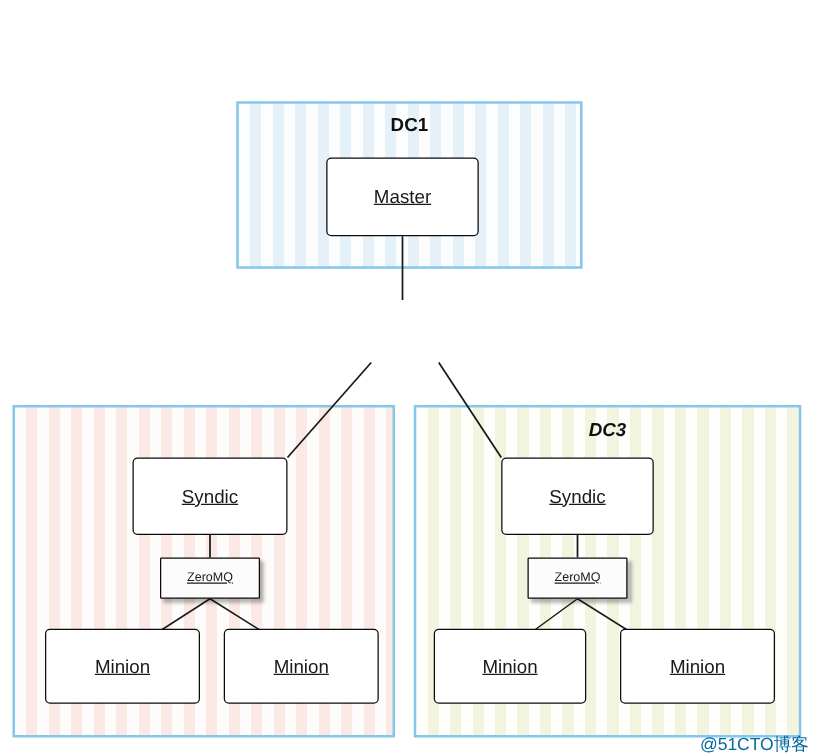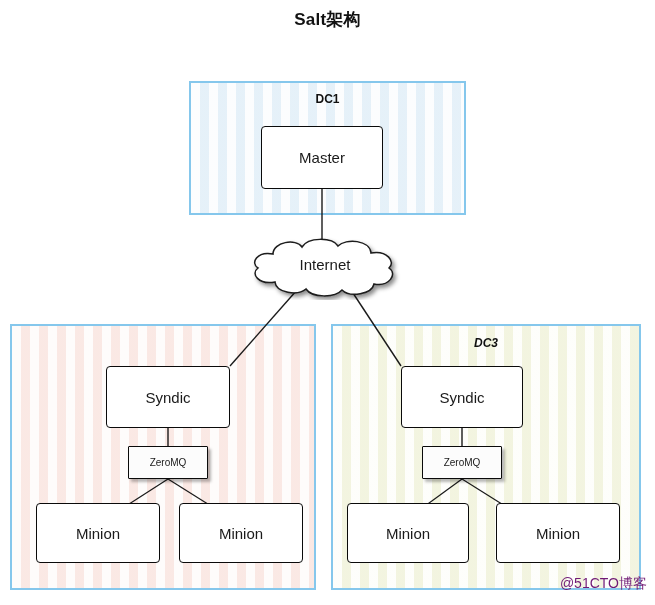--- a/index.html
+++ b/index.html
@@ -40,21 +40,21 @@
   .dc-container {
     position: absolute;
     box-sizing: border-box;
     border: 2px solid #85c7ec;
   }
   .dc-label {
     position: absolute;
     left: 0;
     width: 100%;
     text-align: center;
-    font-size: 12px;
+    font-size: 15px;
     font-weight: bold;
     color: #111111;
   }
 
   #dc1 {
     left: 189px;
     top: 81px;
     width: 277px;
     height: 134px;
     background-color: #f2f8fc;
@@ -106,20 +106,21 @@
     box-sizing: border-box;
     background: #ffffff;
     border: 1.6px solid #0a0a0a;
     border-radius: 4px;
     display: flex;
     align-items: center;
     justify-content: center;
     font-size: 15px;
     color: #1a1a1a;
     z-index: 5;
+    text-decoration: underline;
   }
   .node-box.small {
     font-size: 10px;
     border-width: 1.2px;
     border-radius: 1px;
     background: #fcfcfc;
     box-shadow: 3px 3px 3px rgba(0,0,0,0.28);
   }
 
   #master-box  { left: 261px; top: 126px; width: 122px; height: 63px; }
@@ -161,33 +162,32 @@
     width: 655px;
     height: 605px;
     z-index: 2;
     pointer-events: none;
   }
 
   
   .watermark {
     position: absolute;
     right: 8px;
-    bottom: 12px;
+    bottom: 0;
     font-size: 14px;
-    color: #701a75;
+    color: #0369a1;
     z-index: 20;
     user-select: none;
   }
 </style>
 </head>
 <body>
 
 <div id="diagram-root">
 
-  <div class="diagram-title">Salt架构</div>
 
   <svg id="connectors" viewBox="0 0 655 605" width="655" height="605">
 
     <line x1="322" y1="189" x2="322" y2="240" stroke="#1a1a1a" stroke-width="1.4"></line>
 
     <line x1="297" y1="290" x2="230" y2="366" stroke="#1a1a1a" stroke-width="1.4"></line>
 
     <line x1="351" y1="290" x2="401" y2="366" stroke="#1a1a1a" stroke-width="1.4"></line>
 
     <line x1="168" y1="428" x2="168" y2="446" stroke="#1a1a1a" stroke-width="1.4"></line>
@@ -233,37 +233,16 @@
   <div class="node-box small" id="zeromq-dc3">
     <span>ZeroMQ</span>
   </div>
   <div class="node-box" id="minion-dc3-a">
     <span>Minion</span>
   </div>
   <div class="node-box" id="minion-dc3-b">
     <span>Minion</span>
   </div>
 
-  <div id="internet-cloud">
-    <svg width="170" height="64" viewBox="0 0 170 64">
-      <defs>
-        <filter id="cloudshadow" x="-20%" y="-20%" width="150%" height="160%">
-          <feDropShadow dx="2.5" dy="3" stdDeviation="2" flood-color="#000000" flood-opacity="0.45"></feDropShadow>
-        </filter>
-      </defs>
-      <path d="M 33 18
-               C 33 6, 56 2, 62 11
-               C 68 1, 92 1, 98 10
-               C 106 2, 130 4, 131 17
-               C 147 14, 156 26, 149 32
-               C 158 38, 149 51, 134 48
-               C 132 58, 110 62, 102 54
-               C 95 62, 72 62, 66 53
-               C 58 60, 36 57, 35 46
-               C 19 49, 10 38, 18 32
-               C 10 27, 17 15, 33 18 Z" fill="#ffffff" stroke="#1a1a1a" stroke-width="1.5" filter="url(#cloudshadow)"></path>
-    </svg>
-    <div class="cloud-text">Internet</div>
-  </div>
 
   <div class="watermark">@51CTO博客</div>
 
 </div>
 
 </body></html>

